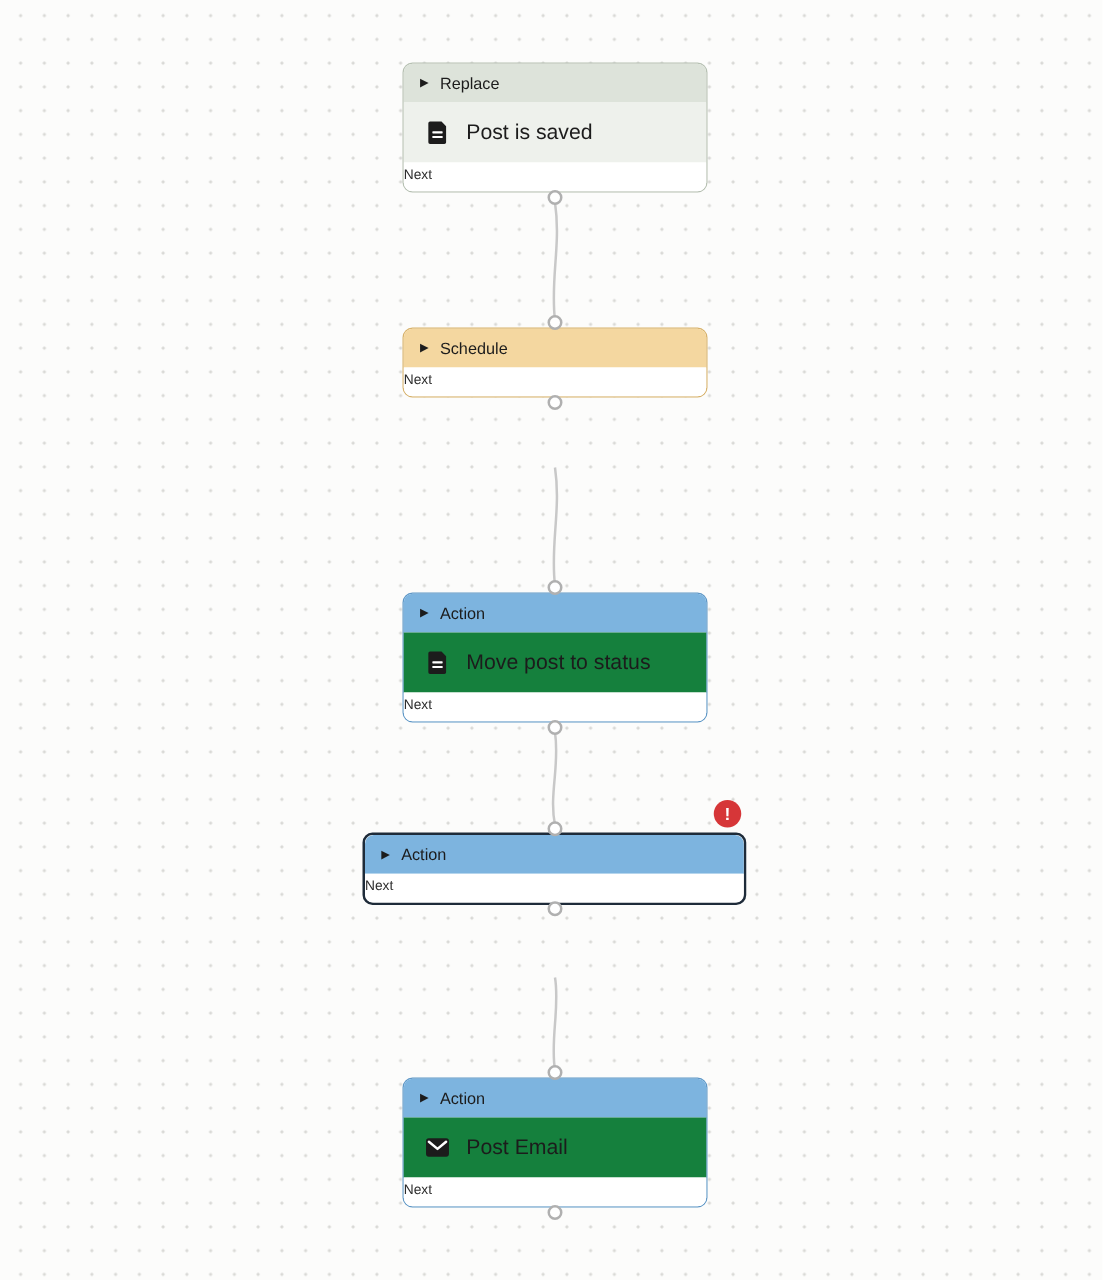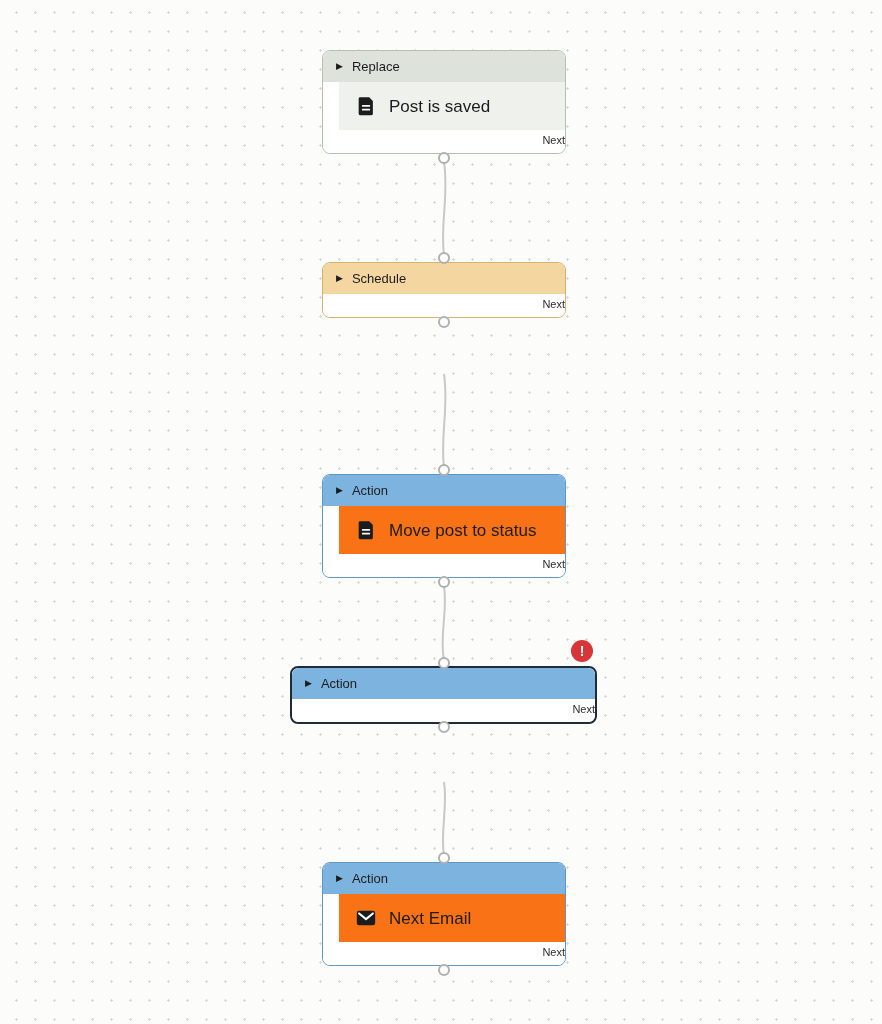--- a/index.html
+++ b/index.html
@@ -37,53 +37,52 @@
     padding: 8px 13px;
     font-size: 13px;
     color: #1c1c1c;
     border-radius: 7px 7px 0 0;
     line-height: 15px;
   }
   .tri { font-size: 9px; line-height: 1; color: #1c1c1c; }
 
   .node__body {
     display: flex;
-    align-items: center;
+    align-items: flex-start;
     gap: 12px;
     padding: 13px 16px;
     font-size: 17px;
     color: #1c1c1c;
     line-height: 21px;
-    margin-left: 16px;
   }
   .icon { width: 22px; height: 22px; display: inline-flex; flex: 0 0 auto; }
   .icon svg { width: 100%; height: 100%; }
 
   .node__footer {
     background: #ffffff;
-    text-align: right;
+    text-align: left;
     font-size: 11px;
     color: #2d2d2d;
     padding: 4px 0 7px;
     border-radius: 0 0 7px 7px;
     line-height: 12px;
   }
 
   
   .node--trigger { border-color: #b6c0b2; }
   .node--trigger .node__header { background: #dde3da; }
   .node--trigger .node__body   { background: #eef1ec; }
 
   .node--advanced { border-color: #d7b26b; }
   .node--advanced .node__header { background: #f4d7a0; }
   .node--advanced .node__body   { background: #f9e9ca; }
 
   .node--action { border-color: #5e97c6; }
   .node--action .node__header { background: #7db4df; }
-  .node--action .node__body   { background: #f97316; }
+  .node--action .node__body   { background: #15803d; }
 
   .node--wide { left: 290px; width: 307px; }
   .node--error { border: 2px solid #1e2b39; }
 
   .endpoint {
     position: absolute;
     left: calc(50% - 6px);
     width: 12px;
     height: 12px;
     border-radius: 50%;
@@ -197,21 +196,21 @@
       <span class="tri">▶</span>
       <span>Action</span>
     </div>
     <div class="node__body">
       <span class="icon">
         <svg viewBox="0 0 24 24">
             <rect x="2" y="4" width="20" height="16" rx="2.5" fill="#1c1c1c"></rect>
             <path d="M4.5 7l7.5 6.2L19.5 7" fill="none" stroke="#fff" stroke-width="2.2" stroke-linecap="round" stroke-linejoin="round"></path>
           </svg>
       </span>
-      <span>Next Email</span>
+      <span>Post Email</span>
     </div>
     <div class="node__footer">
       <span>Next</span>
     </div>
     <span class="endpoint endpoint--bottom"></span>
   </div>
 
 </div>
 
 </body></html>

